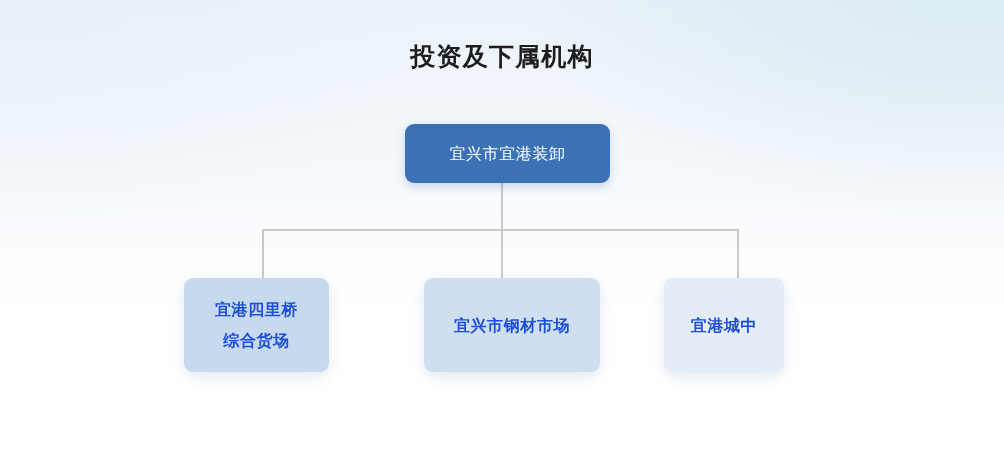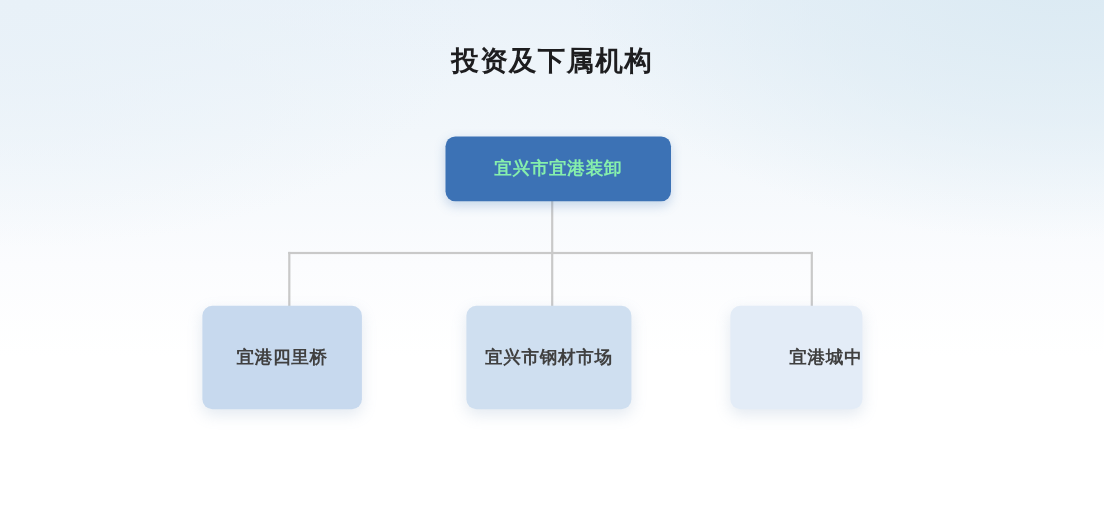--- a/index.html
+++ b/index.html
@@ -74,42 +74,42 @@
 
   .node-root {
     left: 405px;
     top: 124px;
     width: 205px;
     height: 59px;
     background: #3c72b5;
     box-shadow: 0 4px 10px rgba(60,114,181,0.26);
   }
   .node-root .node-line {
-    color: #86efac;
+    color: #ffffff;
     font-size: 16px;
-    font-weight: bold;
+    font-weight: normal;
     line-height: 24px;
     letter-spacing: 0.6px;
   }
 
   .node-child {
     top: 278px;
     height: 94px;
     box-shadow: 0 5px 14px rgba(120,150,185,0.20);
   }
   .node-child .node-line {
-    color: #404040;
+    color: #1d4ed8;
     font-size: 16px;
     font-weight: bold;
     line-height: 31px;
     letter-spacing: 0.6px;
   }
   .child-1 { left: 184px; width: 145px; background: #c7d9ee; }
-  .child-2 { left: 424px; width: 150px; background: #cfdff0; }
-  .child-3 { left: 664px; width: 120px; background: #e3ecf7; align-items: flex-end; }
+  .child-2 { left: 424px; width: 176px; background: #cfdff0; }
+  .child-3 { left: 664px; width: 120px; background: #e3ecf7; }
 </style>
 </head>
 <body>
 
 <div id="stage">
 
   <div class="head">
     <div class="head-title">投资及下属机构</div>
   </div>
 
@@ -118,20 +118,21 @@
   <div class="conn conn-v-c1"></div>
   <div class="conn conn-v-c2"></div>
   <div class="conn conn-v-c3"></div>
 
   <div class="node node-root">
     <span class="node-line">宜兴市宜港装卸</span>
   </div>
 
   <div class="node node-child child-1">
     <span class="node-line">宜港四里桥</span>
+    <span class="node-line">综合货场</span>
   </div>
 
   <div class="node node-child child-2">
     <span class="node-line">宜兴市钢材市场</span>
   </div>
 
   <div class="node node-child child-3">
     <span class="node-line">宜港城中</span>
   </div>
 

